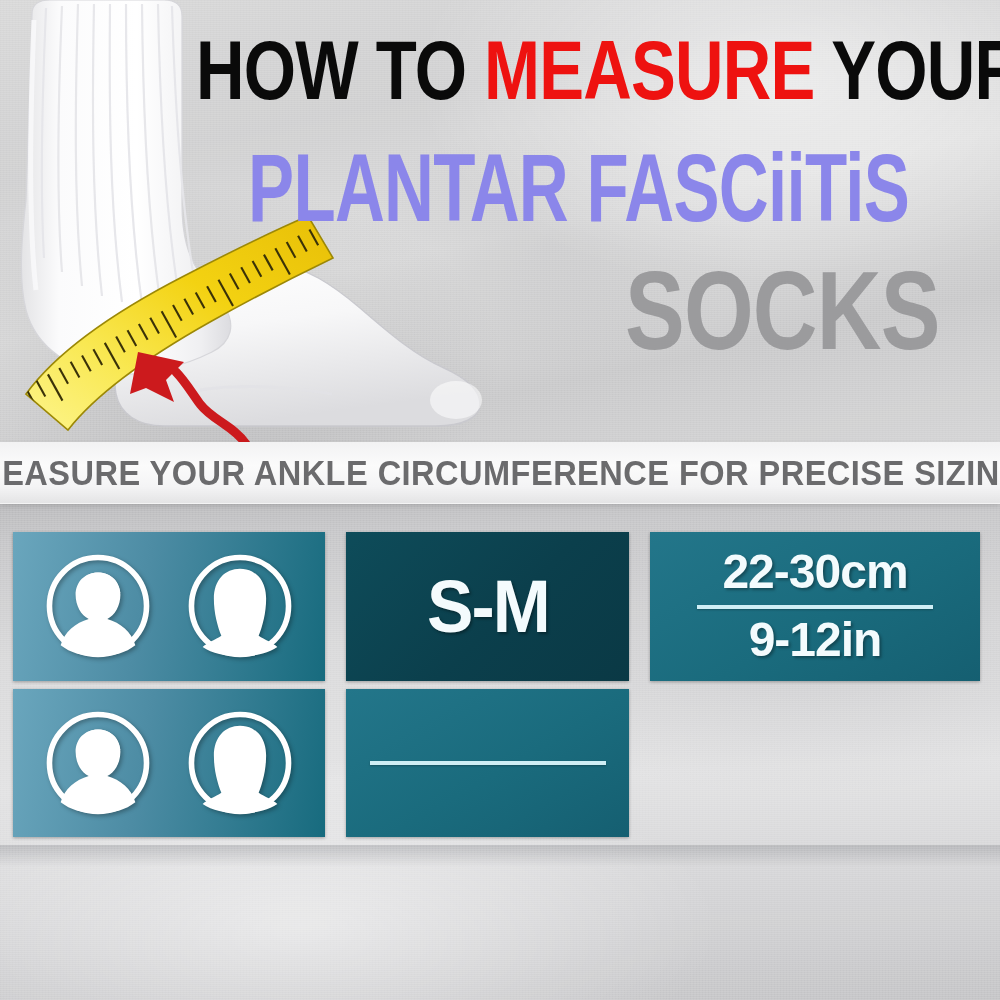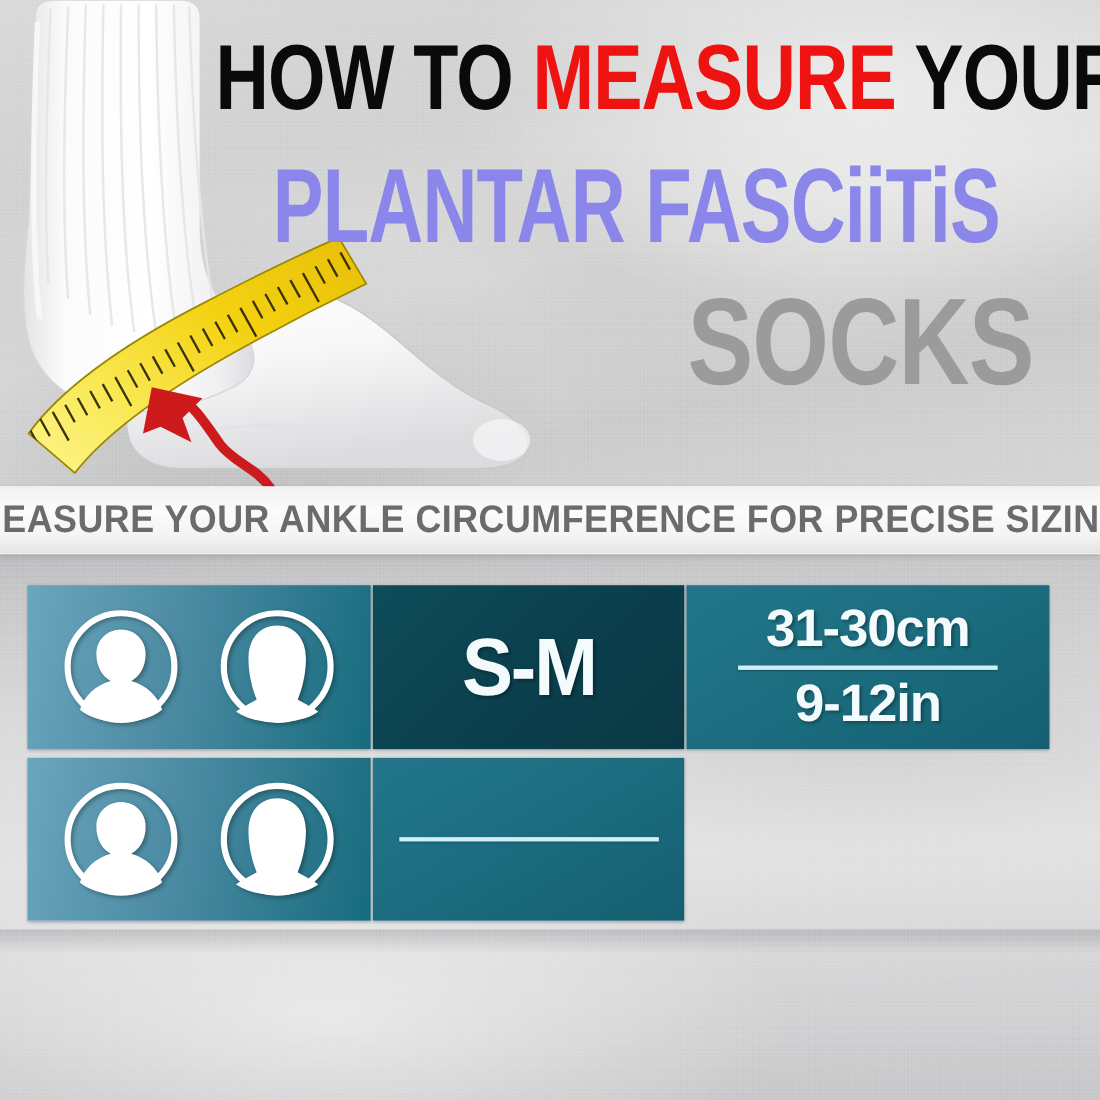--- a/index.html
+++ b/index.html
@@ -72,23 +72,23 @@
     display:flex;align-items:center;justify-content:center;
   }
   .subbar-text{
     font-family:"Liberation Sans Narrow","Liberation Sans",sans-serif;
     font-weight:700;font-size:35px;letter-spacing:.5px;color:#6b6b6d;
     transform:scaleX(.93);white-space:nowrap;
   }
 
   
   .table{
-    position:absolute;left:25px;top:532px;width:950px;height:305px;
+    position:absolute;left:13px;top:532px;width:950px;height:305px;
     display:grid;grid-template-columns:312px 283px 330px;
-    grid-template-rows:1fr 1fr;gap:8px 2px;
+    grid-template-rows:1fr 1fr;gap:8px 21px;
   }
   .cell{position:relative;overflow:hidden;box-shadow:0 1px 3px rgba(0,0,0,.30);}
   .cell-avatars{
     background:linear-gradient(100deg,#6aa6bd 0%,#4d8ca4 42%,#176b7e 100%);
     display:flex;align-items:center;justify-content:center;gap:30px;
   }
   .cell-size{
     background:linear-gradient(135deg,#0e4c5a 0%,#0b3f4c 55%,#0a3945 100%);
     display:flex;align-items:center;justify-content:center;
   }
@@ -270,21 +270,21 @@
                    C 36 82 32 68 32 52 C 32 32 44 20 60 20 Z" fill="#ffffff"></path>
         </svg>
       </div>
     </div>
 
     <div class="cell cell-size">
       <div class="size-label">S-M</div>
     </div>
 
     <div class="cell cell-meas">
-      <div class="meas-cm">31-30cm</div>
+      <div class="meas-cm">22-30cm</div>
       <div class="meas-rule"></div>
       <div class="meas-in">9-12in</div>
     </div>
 
     <div class="cell cell-avatars">
       <div class="avatar">
         <svg viewBox="0 0 120 120">
             <circle cx="60" cy="60" r="52" fill="none" stroke="#ffffff" stroke-width="6"></circle>
           <path d="M 60 24 C 74 24 84 34 84 48 C 84 60 78 70 70 74 C 84 78 96 88 100 102
                    C 90 110 76 114 60 114 C 44 114 30 110 20 102 C 24 88 36 78 50 74

